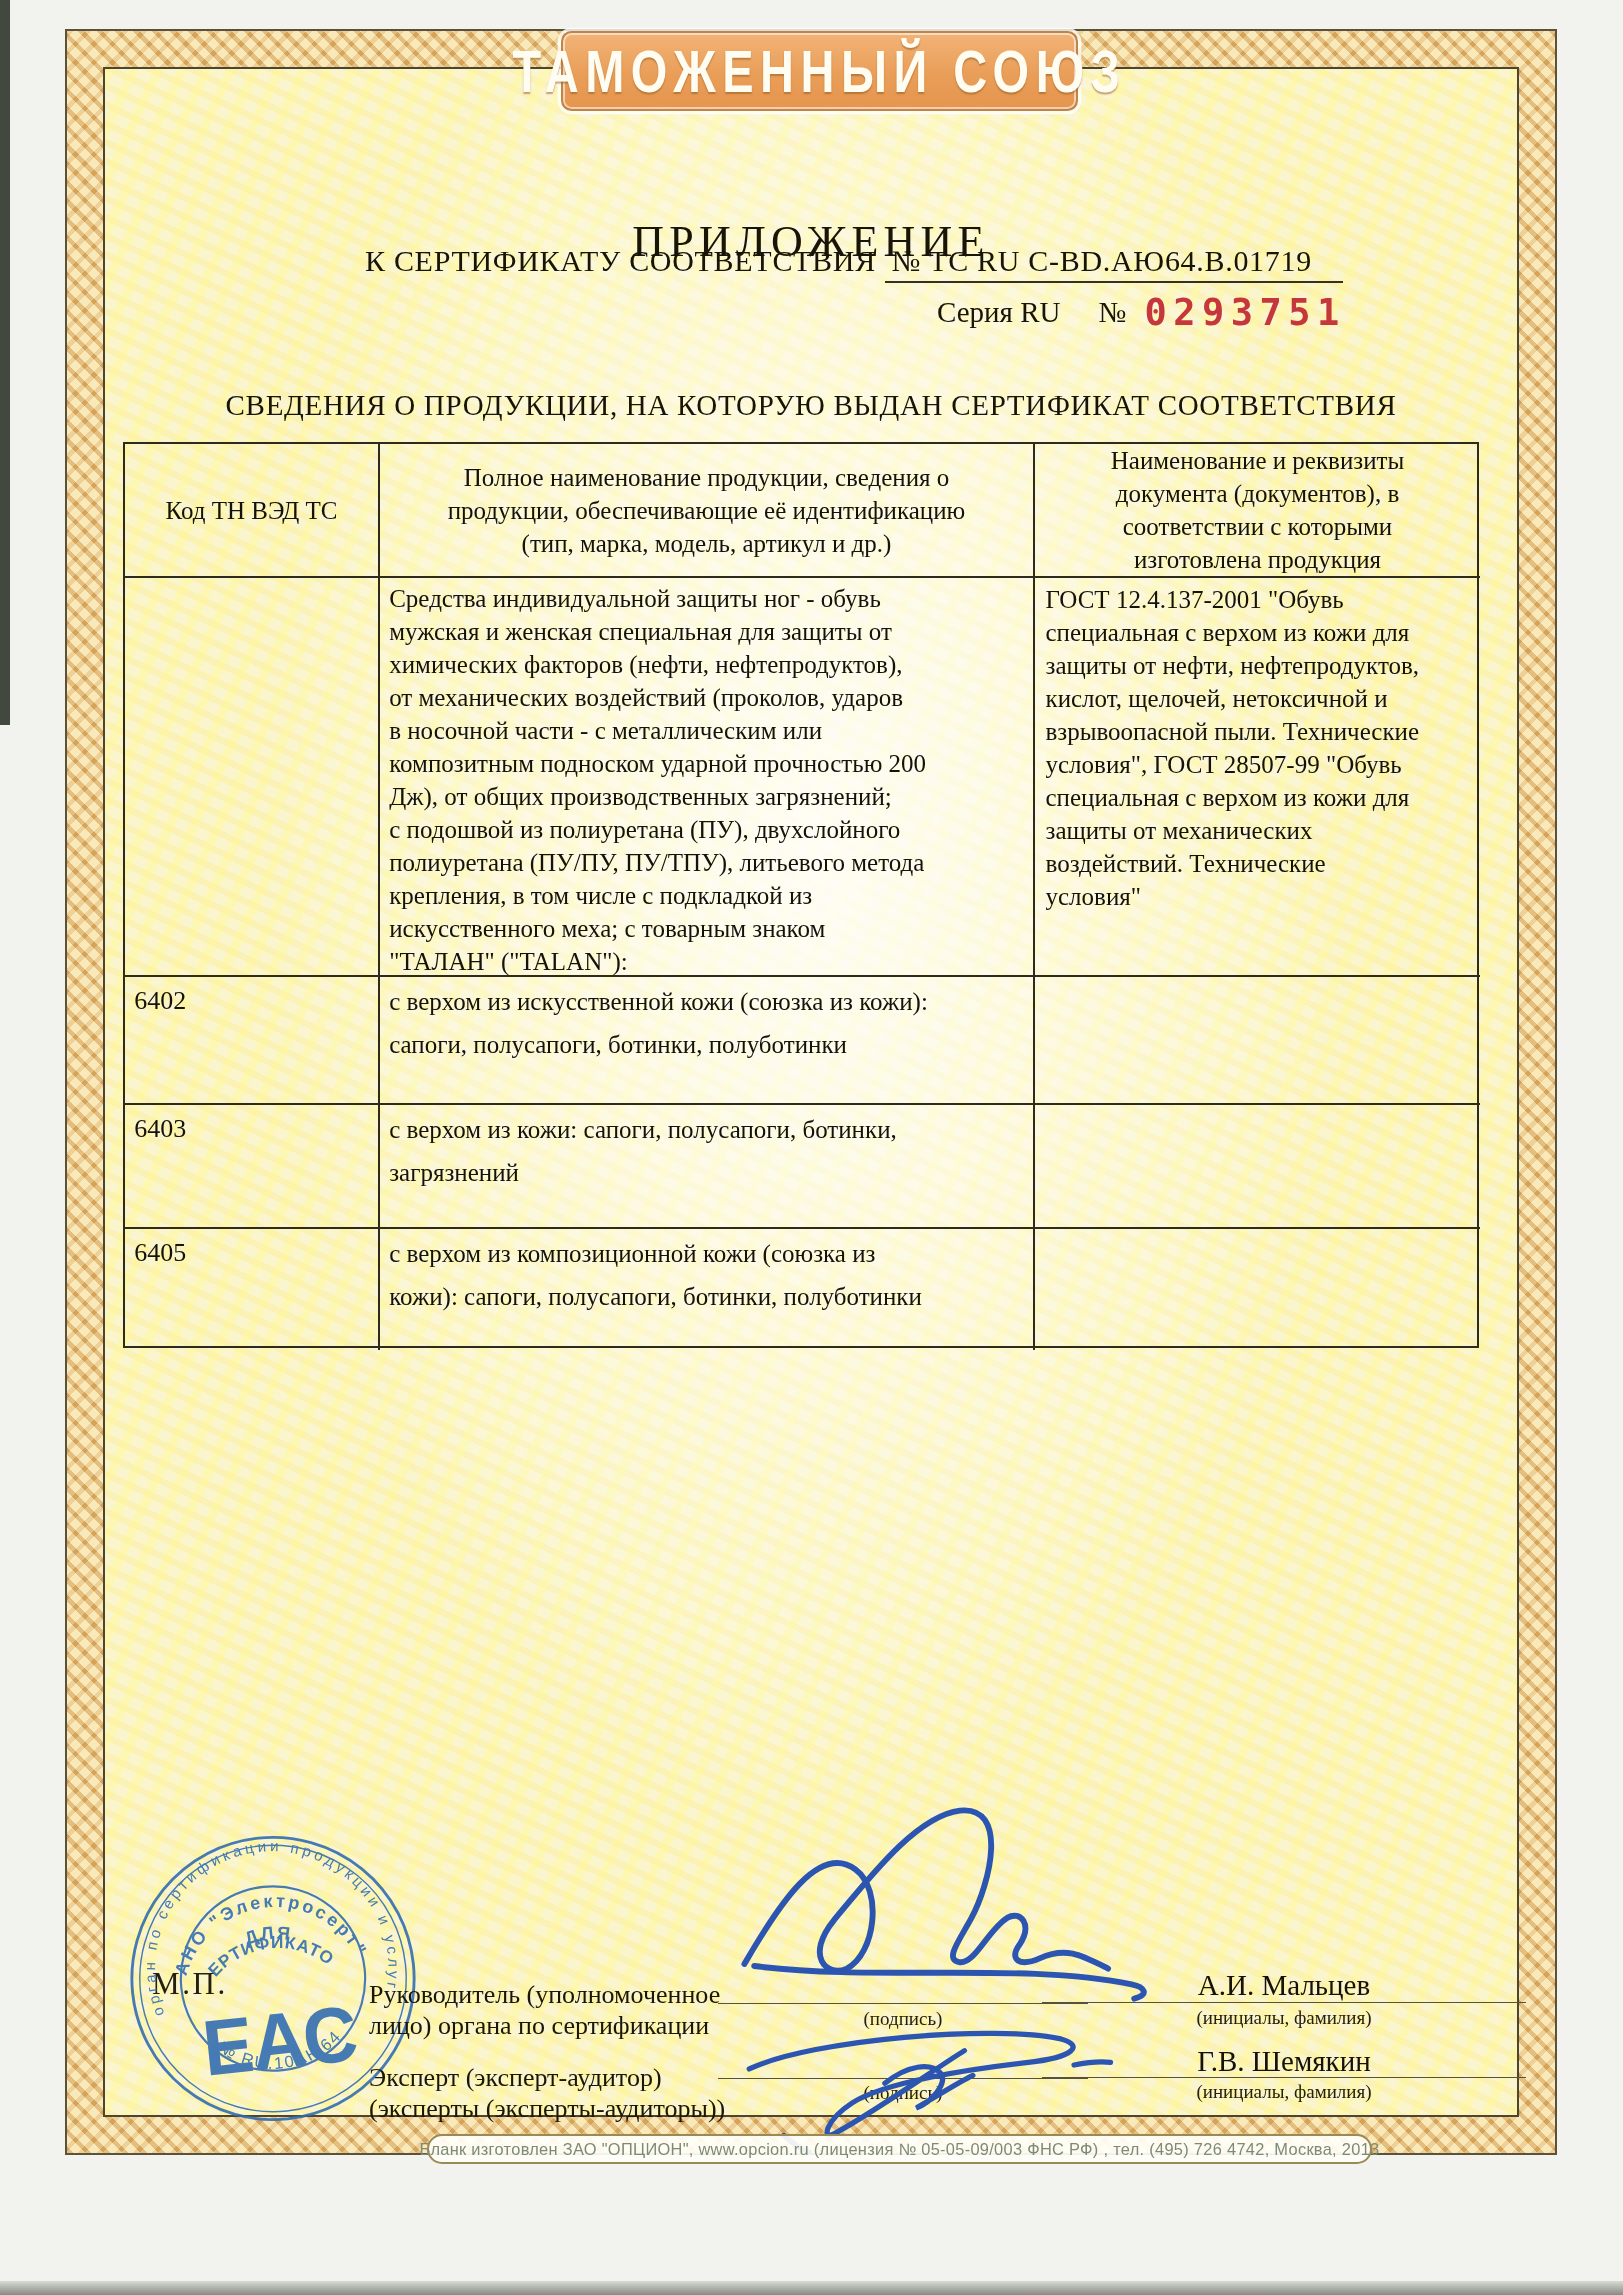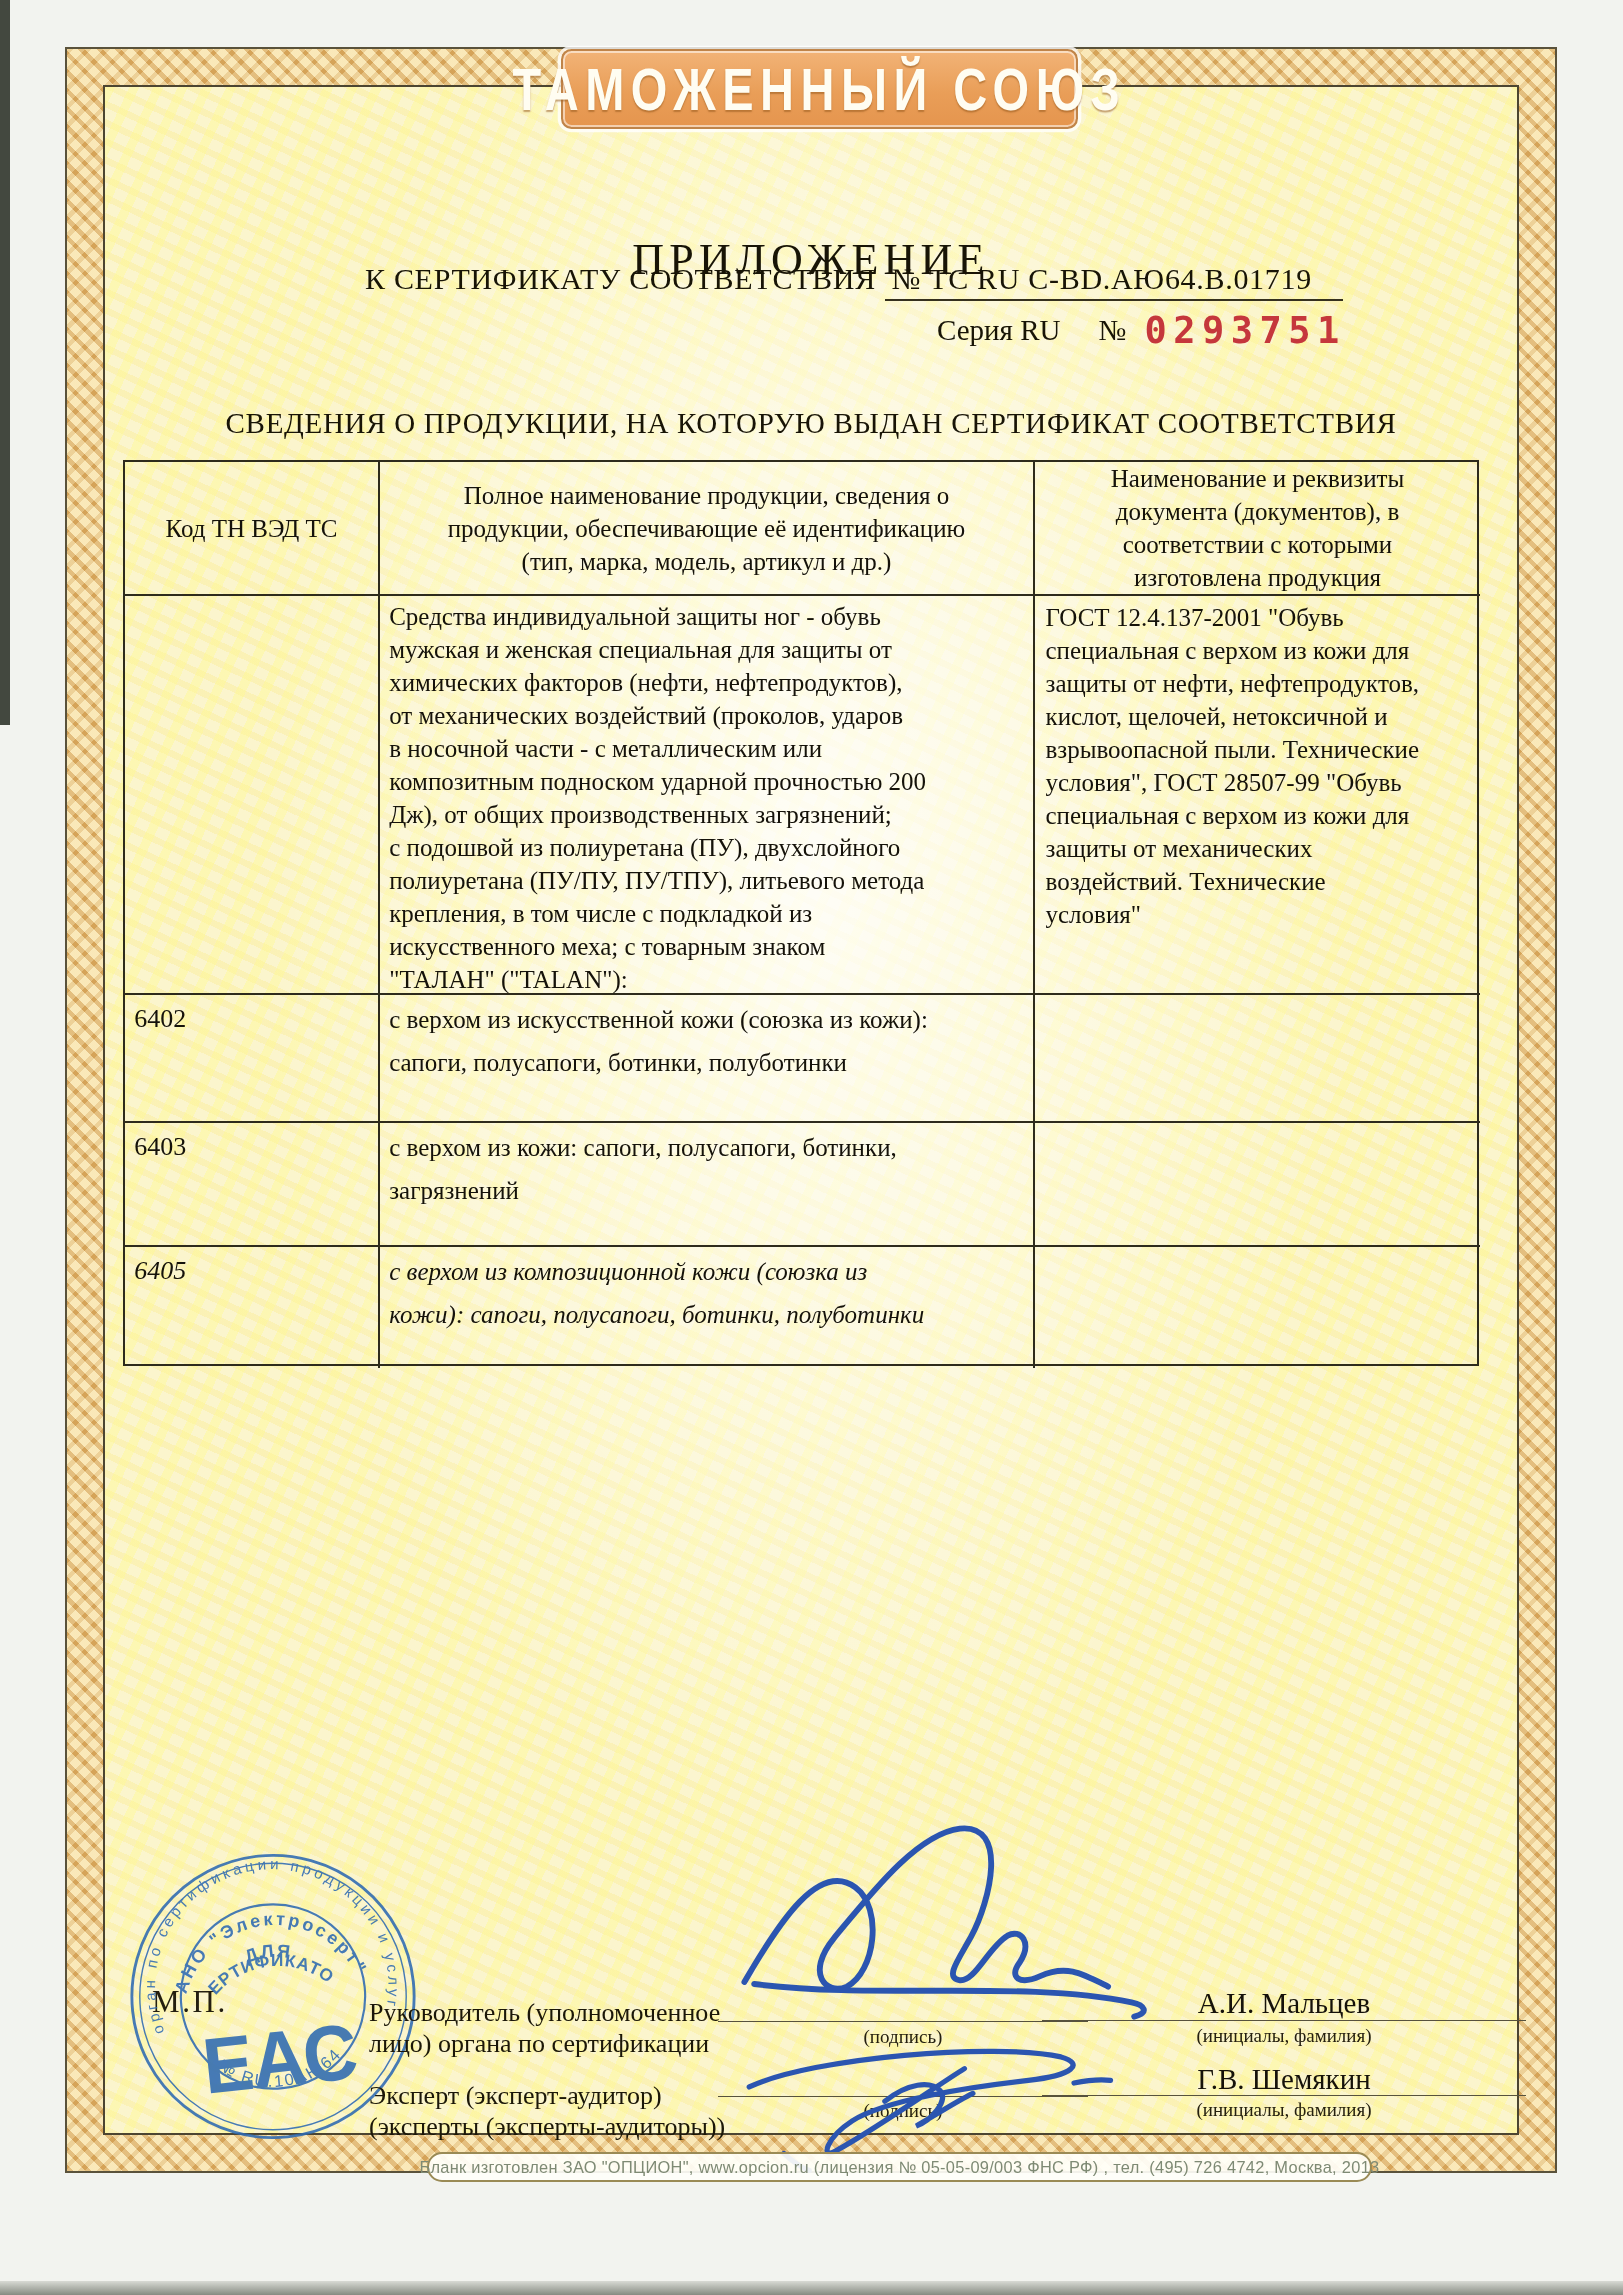--- a/index.html
+++ b/index.html
@@ -6,21 +6,21 @@
   body{
     width:1623px;height:2295px;position:relative;background:#f2f3ef;
     font-family:"Liberation Serif", serif;color:#221e12;overflow:hidden;
   }
   
   .scan-strip-left{position:absolute;left:0;top:2380;width:9.8px;height:725px;background:#43483f;}
   .scan-shadow-bottom{position:absolute;left:0;top:2281px;width:100%;height:14.4px;
     background:linear-gradient(#d8dad4,#868b82);}
   
   .sheet{
-    position:absolute;left:65px;top:47px;width:1492px;height:2126px;
+    position:absolute;left:65px;top:29px;width:1492px;height:2126px;
     background-color:#eec98a;
     background-image:
       repeating-linear-gradient(45deg, rgba(198,140,58,.38) 0 4.6px, rgba(255,246,205,.45) 4.6px 13px),
       repeating-linear-gradient(-45deg, rgba(198,140,58,.38) 0 4.6px, rgba(255,246,205,.45) 4.6px 13px);
     border:2px solid #5a523b;box-sizing:border-box;
   }
   .sheet-inner{
     position:absolute;left:36px;top:36px;right:36px;bottom:36px;
     background-color:#fbf4c6;
     background-image:
@@ -60,21 +60,21 @@
   
   .tbl{
     position:absolute;left:56px;top:411px;width:1356px;height:906px;box-sizing:border-box;
     display:grid;grid-template-columns:255px 655px 445px;
     grid-template-rows:134px 399px 128px 124px 121px;
     border:2px solid #2e2b1c;
   }
   .cell{box-sizing:border-box;border-right:2px solid #2e2b1c;border-bottom:2px solid #2e2b1c;
     font-size:25px;line-height:33px;color:#15120a;padding:3.9px 9.2px;white-space:pre-line;}
   .cell.lastcol{border-right:none;}
-  .cell.lastrow{border-bottom:none;font-style:italic;}
+  .cell.lastrow{border-bottom:none;}
   .cell.hdr{display:flex;align-items:center;justify-content:center;text-align:center;line-height:33px;padding:2.6px 6.5px;}
   .cell.code{font-size:26px;padding:6.5px 3.9px 3.9px 9.2px;}
   .cell.coderow{line-height:43px;padding-top:3px;}
   .cell.desc-main{line-height:33px;padding-top:3.9px;}
   .cell.docs-main{line-height:33px;padding-top:5.2px;padding-left:10.5px;}
   
   .stamp{position:absolute;left:62px;top:1774px;width:288px;height:347px;transform:rotate(-6deg);opacity:.88;}
   .mp{position:absolute;left:85px;top:1935px;font-size:31px;letter-spacing:2.6px;color:#241f10;}
   
   .sig-label{position:absolute;font-size:26px;line-height:31px;color:#1b1708;white-space:pre-line;margin-top:8px;}

